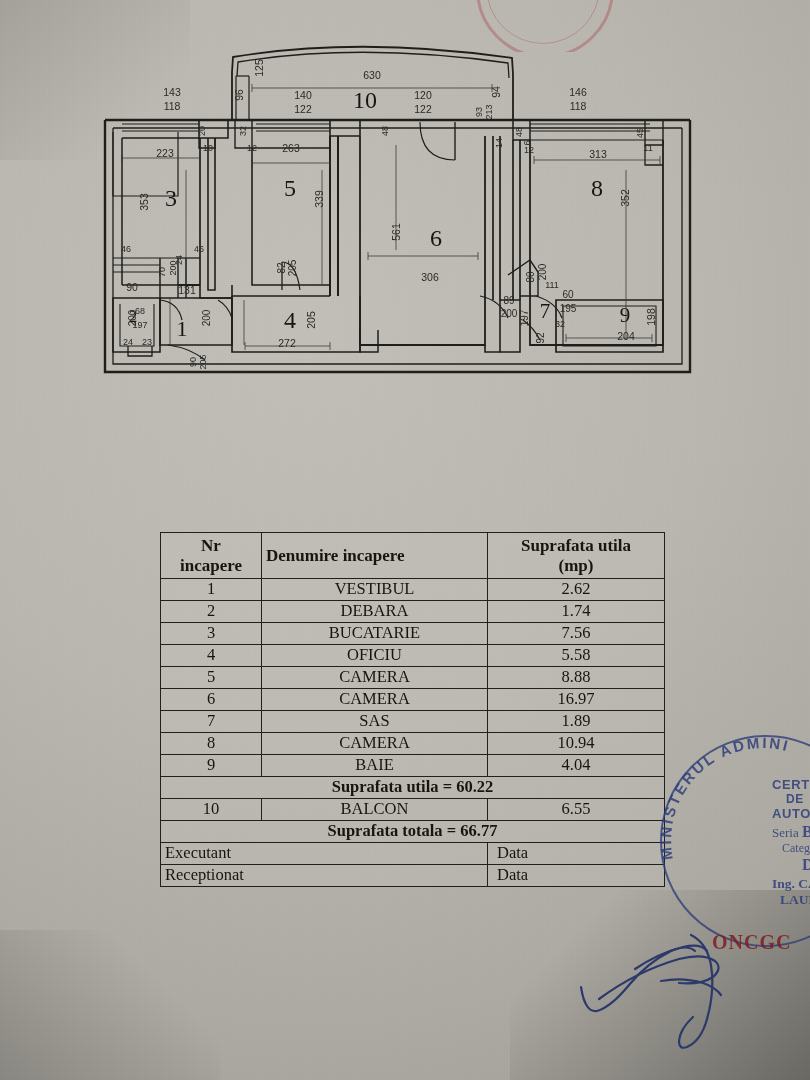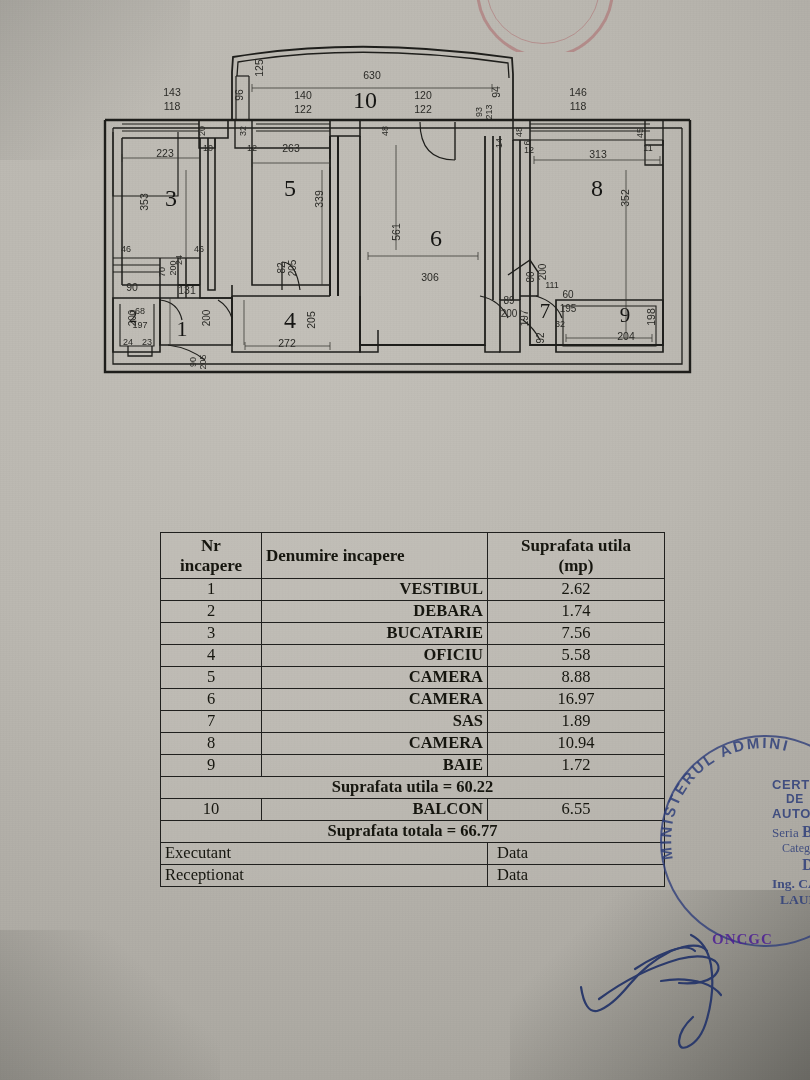--- a/index.html
+++ b/index.html
@@ -56,21 +56,21 @@
     font-size:16.5px;
     color:#16160f;
     line-height:1.15;
     font-family:"Liberation Serif", serif;
   }
   table.cad th{
     font-weight:bold;font-size:17px;text-align:center;
     padding:3px 4px;
   }
   .c-nr{width:92px;text-align:center;}
-  .c-name{text-align:right;padding-left:10px;font-weight:bold;}
+  .c-name{text-align:center;padding-left:10px;}
   .c-area{width:168px;text-align:center;}
   .sumrow td{
     text-align:center;font-weight:bold;font-size:17px;padding:3px 4px;margin-left:7px;
   }
   .footrow td{text-align:left;padding-left:7px;font-size:16.5px;margin-top:10px;}
   .footrow td.date{text-align:left;padding-left:9px;}
   .footrow td.dateval{text-align:center;}
 
   
   .stamp{position:absolute;pointer-events:none;}
@@ -109,21 +109,21 @@
   #blue-stamp .b5{font-size:12px;margin-left:10px;font-family:"Liberation Serif",serif;}
   #blue-stamp .b6{font-size:16px;font-weight:bold;margin-left:30px;font-family:"Liberation Serif",serif;}
   #blue-stamp .b7{font-size:13.5px;font-weight:bold;margin-top:2px;font-family:"Liberation Serif",serif;}
   #blue-stamp .b8{font-size:13.5px;font-weight:bold;margin-left:8px;font-family:"Liberation Serif",serif;}
   #blue-stamp .arcword{
     position:absolute;left:0;top:0;width:208px;height:208px;
   }
   #blue-stamp .arcword svg{display:block;overflow:visible;}
   #blue-stamp .oncgc{
     position:absolute;left:52px;top:196px;
-    color:#4c1d95;opacity:.85;font-size:15px;font-weight:bold;
+    color:#7f1d1d;opacity:.85;font-size:20px;font-weight:bold;
     letter-spacing:1px;font-family:"Liberation Serif",serif;
   }
 
   
   #signature{left:575px;top:925px;width:230px;height:130px;}
 </style>
 </head>
 <body>
 
 <div id="paper"></div>
@@ -393,21 +393,21 @@
         <td class="c-area">1.89</td>
       </tr>
       <tr>
         <td class="c-nr">8</td>
         <td class="c-name">CAMERA</td>
         <td class="c-area">10.94</td>
       </tr>
       <tr>
         <td class="c-nr">9</td>
         <td class="c-name">BAIE</td>
-        <td class="c-area">1.72</td>
+        <td class="c-area">4.04</td>
       </tr>
       <tr class="sumrow">
         <td colspan="3">Suprafata utila = 60.22</td>
       </tr>
       <tr>
         <td class="c-nr">10</td>
         <td class="c-name">BALCON</td>
         <td class="c-area">6.55</td>
       </tr>
       <tr class="sumrow">

